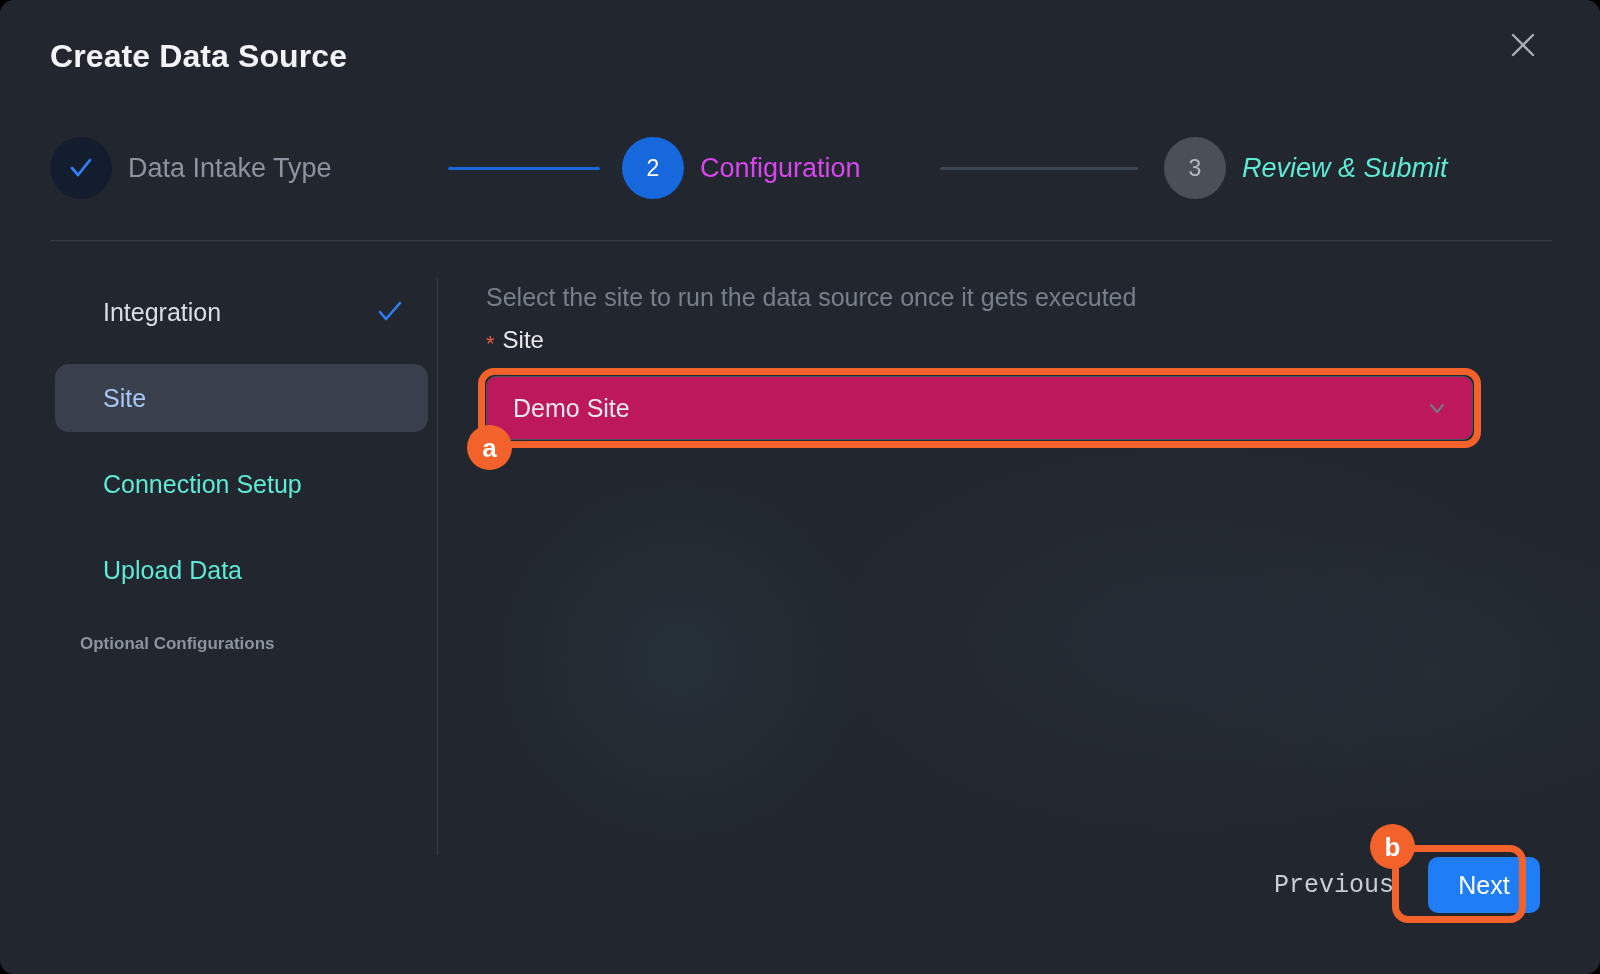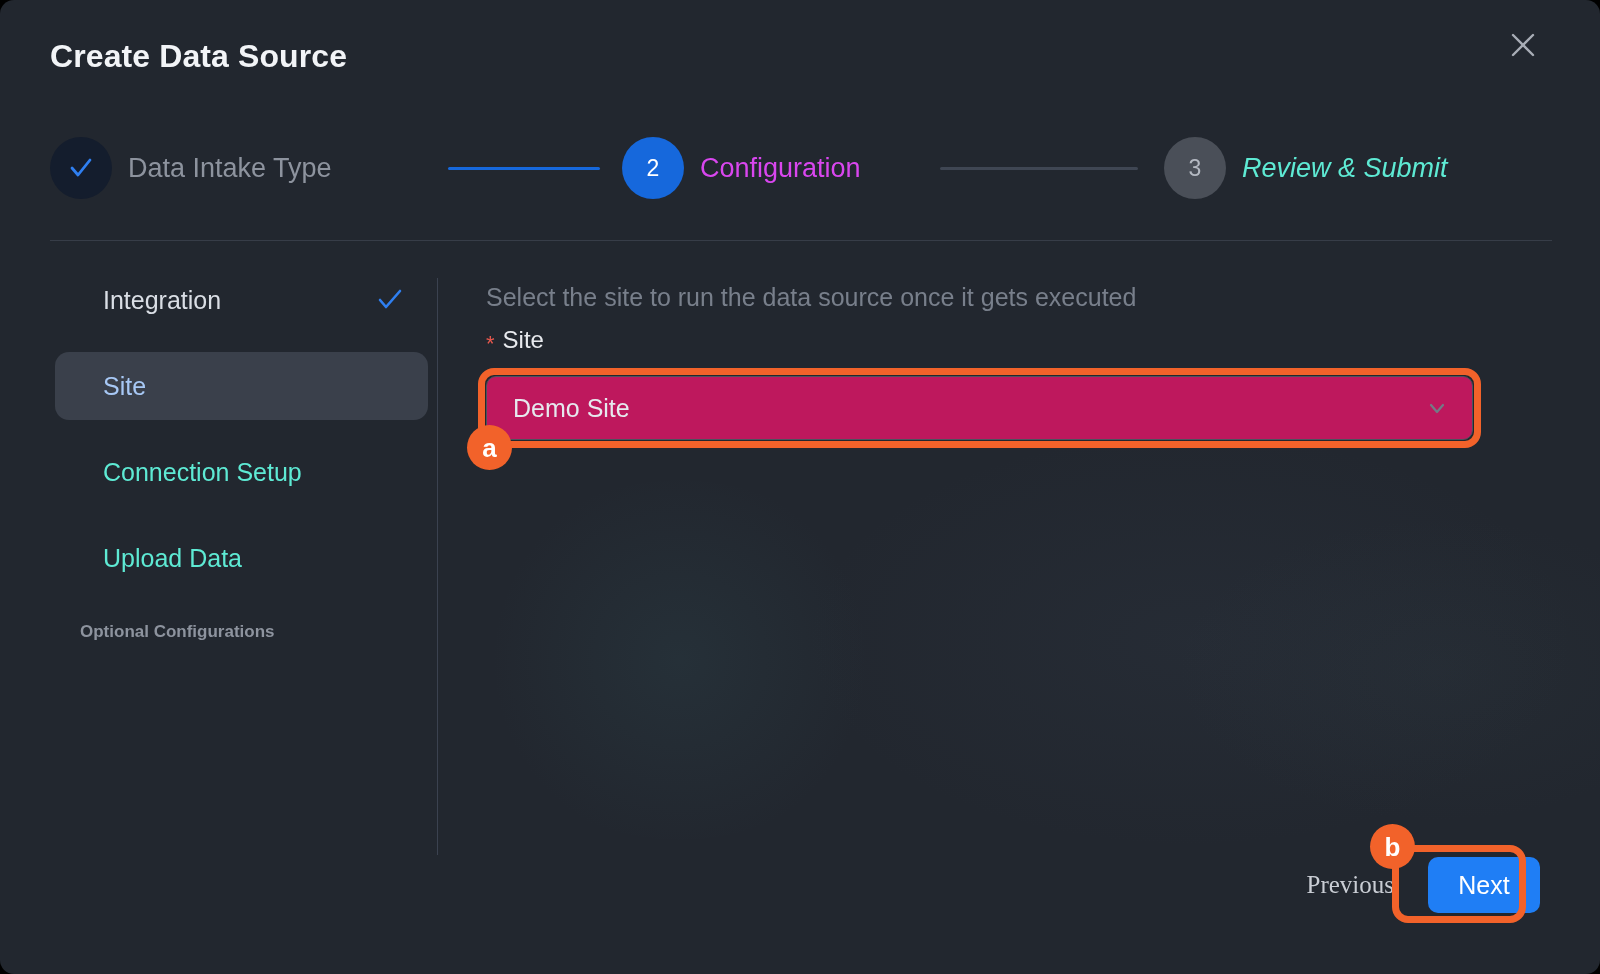--- a/index.html
+++ b/index.html
@@ -125,21 +125,21 @@
   .hr {
     position: absolute;
     left: 50px; top: 240px;
     width: 1502px; height: 1px;
     background: #373d48;
   }
 
   
   .sidebar {
     position: absolute;
-    left: 55px; top: 266px;
+    left: 55px; top: 278px;
     width: 373px;
   }
   .nav-item {
     height: 68px;
     display: flex;
     align-items: center;
     justify-content: space-between;
     padding: 0 24px 0 48px;
     border-radius: 14px;
     font-size: 25px;
@@ -252,21 +252,21 @@
     align-items: center;
     justify-content: flex-end;
     gap: 34px;
   }
   .prev-btn {
     font-size: 25px;
     color: #c9cdd4;
     background: none;
     border: none;
     cursor: pointer;
-    font-family: Liberation Serif, serif;
+    font-family: Liberation Mono, monospace;
   }
   .next-btn {
     width: 112px; height: 56px;
     background: #1f7ef5;
     color: #ffffff;
     font-size: 25px;
     border: none;
     border-radius: 10px;
     cursor: pointer;
     font-family: inherit;

